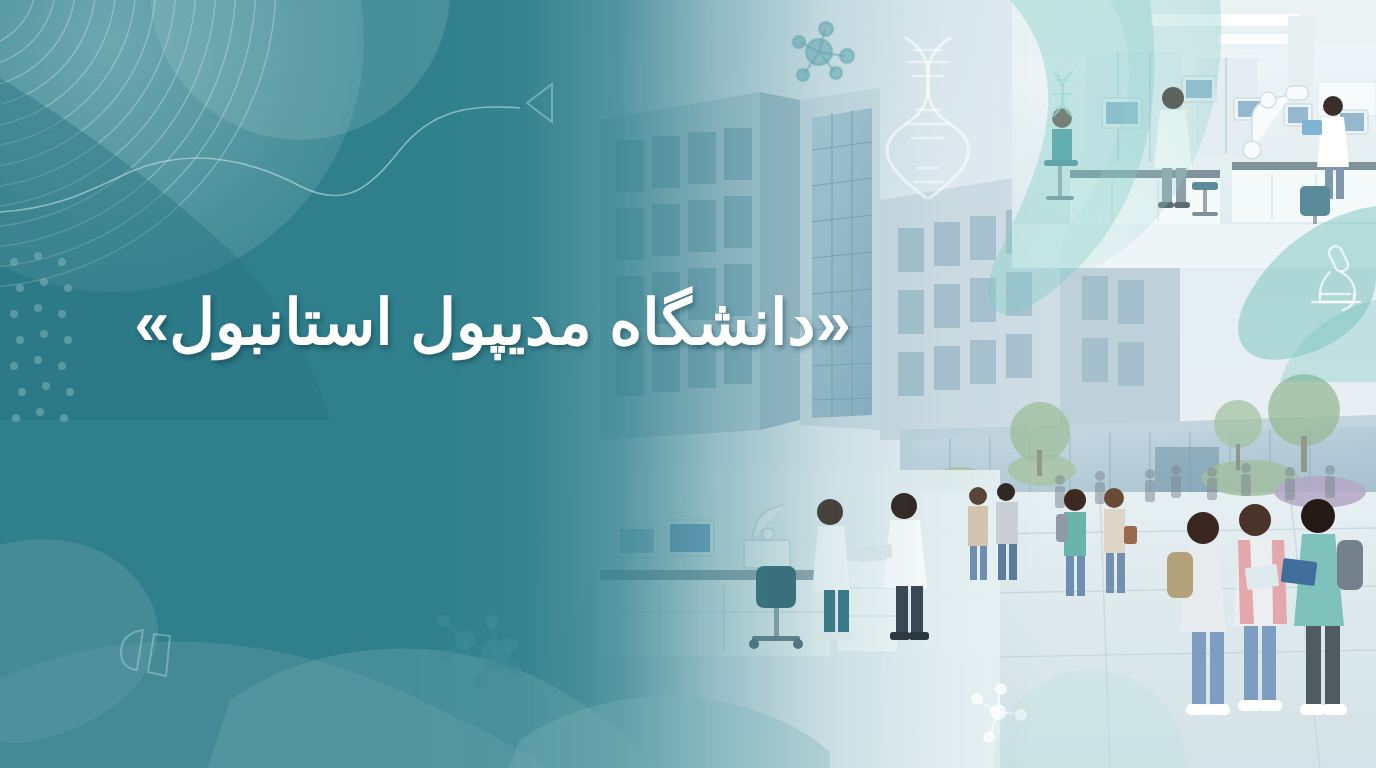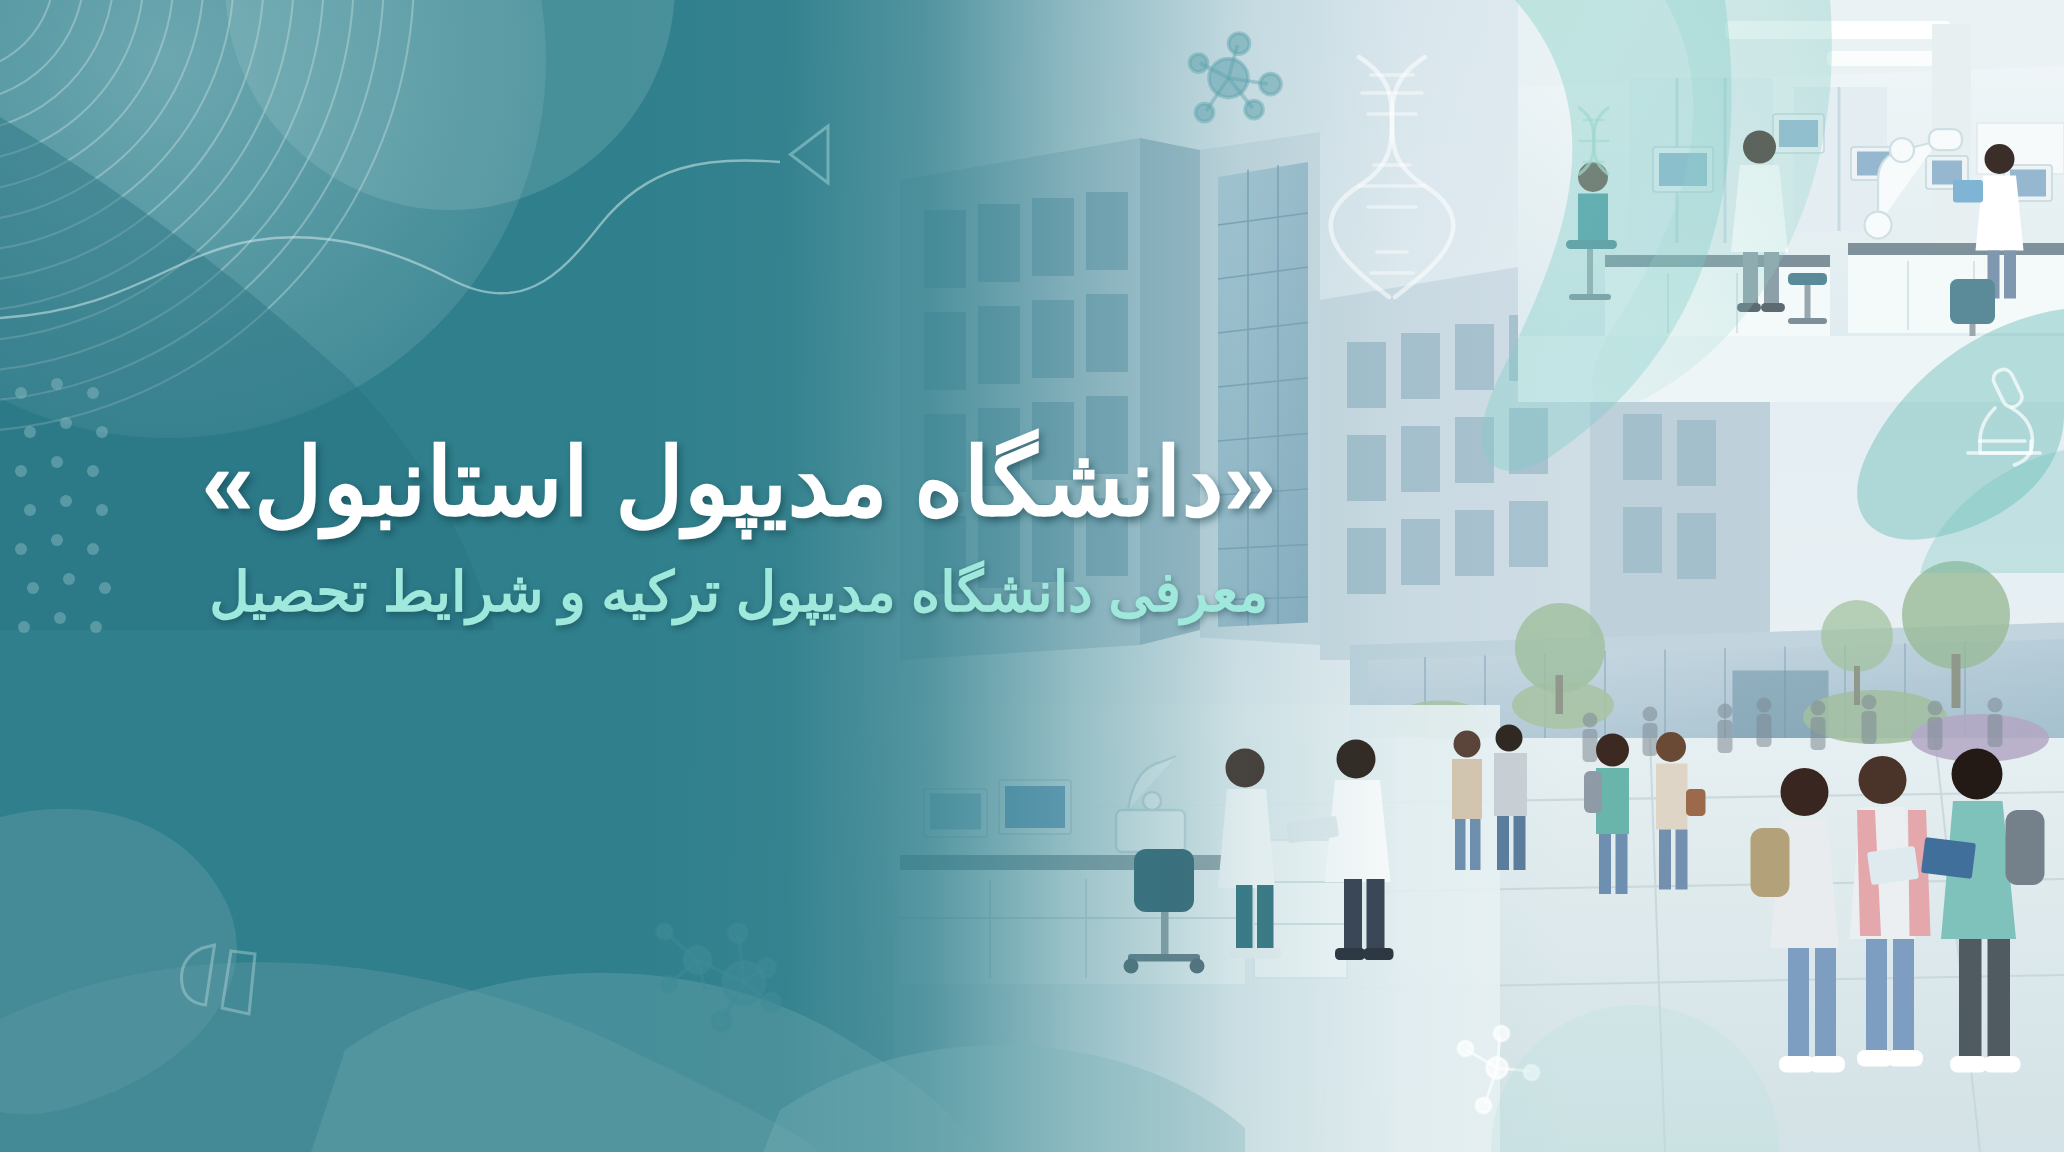--- a/index.html
+++ b/index.html
@@ -614,16 +614,15 @@
         <circle cx="1021" cy="715" r="5"></circle>
         <circle cx="989" cy="737" r="5"></circle>
       </g>
 
       <circle cx="1090" cy="766" r="96" fill="#b9e2df" opacity=".30"></circle>
     </svg>
   </div>
 
   <div class="headline">
     <h1 class="title">«دانشگاه مدیپول استانبول»</h1>
-    <p class="subtitle">معرفی دانشگاه مدیپول ترکیه و شرایط تحصیل</p>
   </div>
 
 </div>
 
 </body></html>

